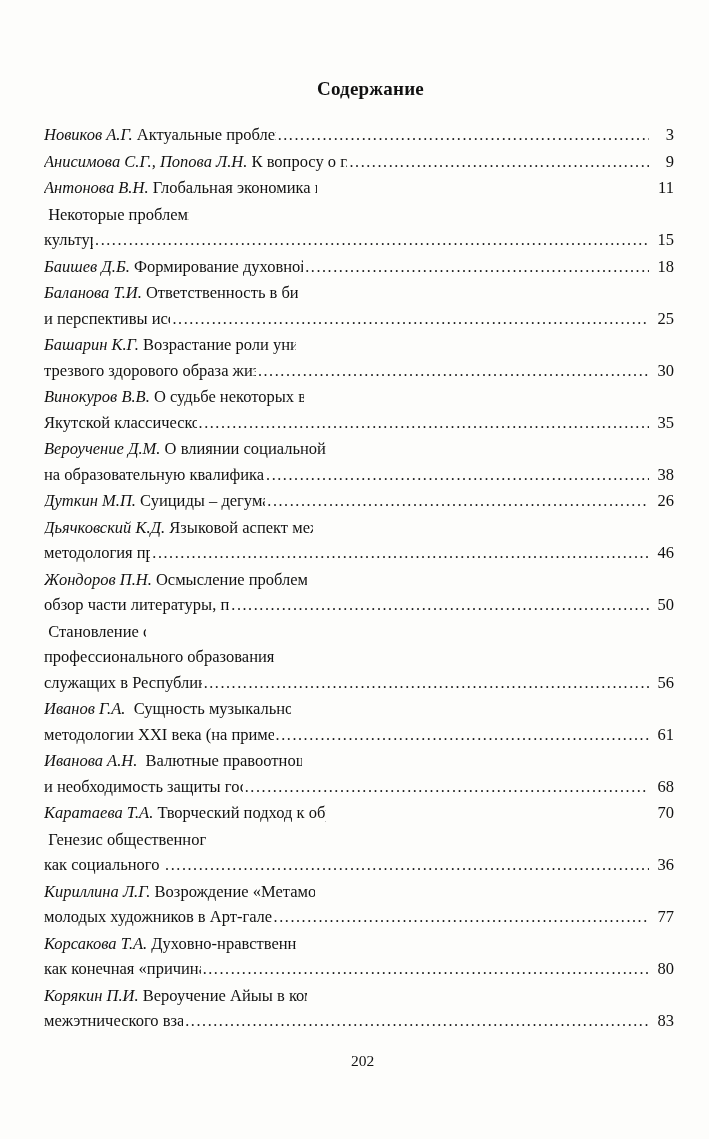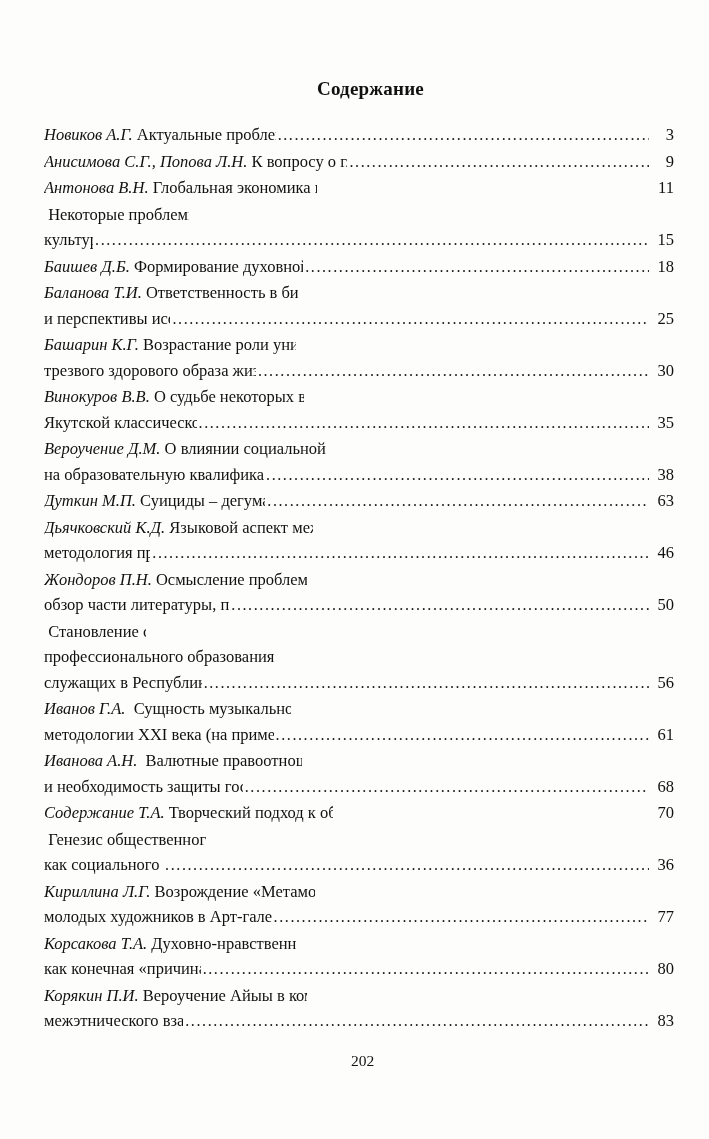--- a/index.html
+++ b/index.html
@@ -193,21 +193,21 @@
           <span class="txt shrink">на образовательную квалификацию старшекурсников БГФ ЯГУ</span>
           <span class="dots">...........................................................................................................................................</span>
           <span class="pg">38</span>
         </div>
       </div>
       <div class="entry">
         <div class="line">
           <span class="txt author">Дуткин М.П.</span>
           <span class="txt shrink"> Суициды – дегуманизация общества </span>
           <span class="dots">...........................................................................................................................................</span>
-          <span class="pg">63</span>
+          <span class="pg">26</span>
         </div>
       </div>
       <div class="entry">
         <div class="line nodots">
           <span class="txt author">Дьячковский К.Д.</span>
           <span class="txt shrink"> Языковой аспект межэтнической коммуникации:</span>
           <span class="dots">...........................................................................................................................................</span>
           <span class="pg"></span>
         </div>
         <div class="line">
@@ -267,21 +267,21 @@
           <span class="pg"></span>
         </div>
         <div class="line">
           <span class="txt shrink">и необходимость защиты государственных интересов  </span>
           <span class="dots">...........................................................................................................................................</span>
           <span class="pg">68</span>
         </div>
       </div>
       <div class="entry">
         <div class="line nodots">
-          <span class="txt author">Содержание Т.А.</span>
+          <span class="txt author">Каратаева Т.А.</span>
           <span class="txt shrink"> Творческий подход к образованию в рыночных условиях ...</span>
           <span class="dots">...........................................................................................................................................</span>
           <span class="pg">70</span>
         </div>
       </div>
       <div class="entry">
         <div class="line nodots">
           <span class="txt shrink"> Генезис общественного самоуправления</span>
           <span class="dots">...........................................................................................................................................</span>
           <span class="pg"></span>

